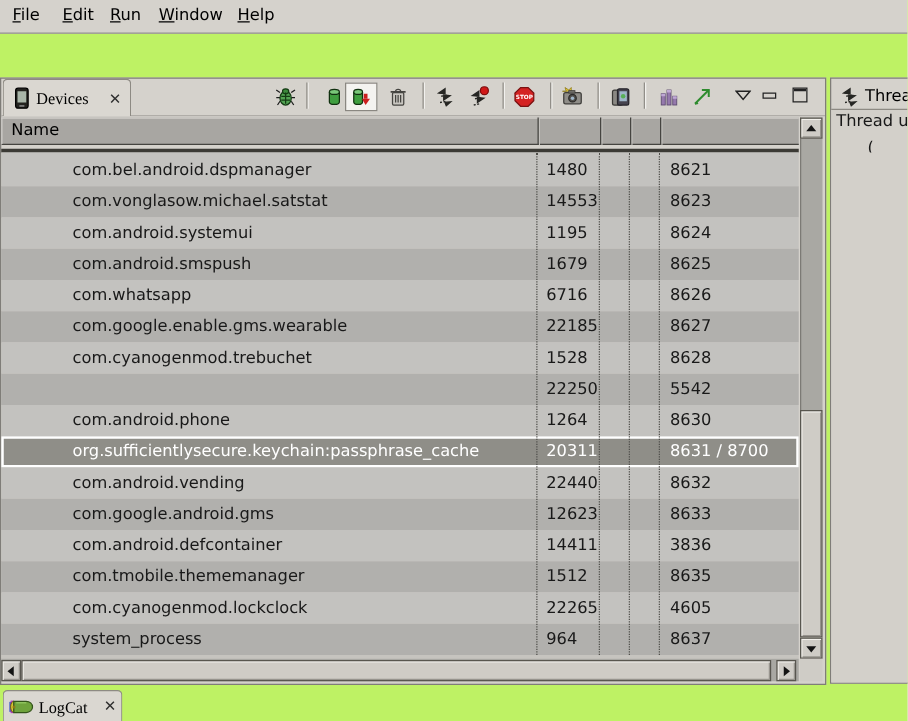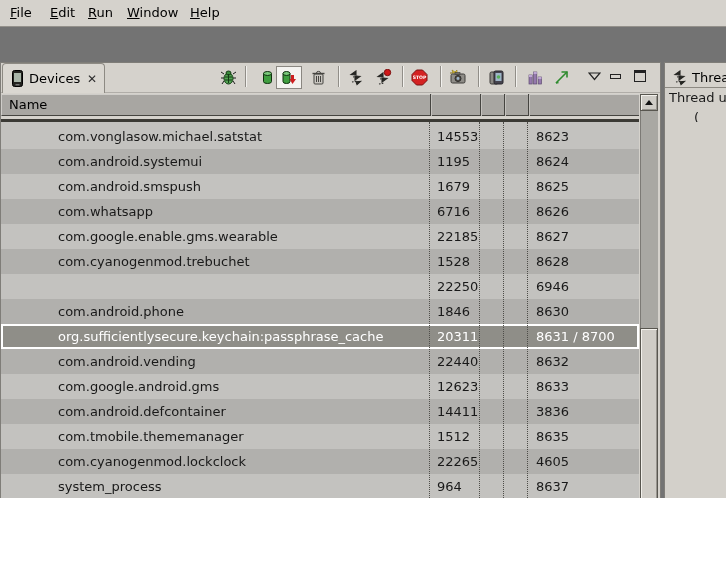--- a/index.html
+++ b/index.html
@@ -1,25 +1,25 @@
 <!DOCTYPE html>
 <html><head>
 <meta charset="utf-8">
 <style>
   html,body{margin:0;padding:0;}
-  #app{position:relative;width:726px;height:498px;background:#737373;font-family:"DejaVu Sans",sans-serif;overflow:hidden;color:#191919;}
+  #app{position:relative;width:726px;height:577px;background:#bef264;font-family:"DejaVu Sans",sans-serif;overflow:hidden;color:#191919;}
   .abs{position:absolute;}
   
   .menubar{position:absolute;left:0;top:0;width:726px;height:26px;background:#d5d2cc;border-bottom:1px solid #94918b;}
   .menu-item{position:absolute;top:0;height:26px;line-height:26px;font-size:13px;color:#000;display:inline-block;}
   .menu-item::first-letter{text-decoration:underline;}
   
   .panel{position:absolute;border:1px solid #7f7d78;background:#d5d2cc;box-sizing:border-box;}
   
-  .tab{position:absolute;background:#dad7d1;border:1px solid #8d8a83;border-bottom:none;border-radius:4px 4px 0 0;box-sizing:border-box;}
+  .tab{position:absolute;background:#dad7d1;border:1px solid #8d8a83;border-bottom:none;border-radius:4px 4px 0 0;box-sizing:border-box;font-family:Liberation Serif, serif;}
   .tab-label{position:absolute;font-size:13px;color:#000;white-space:nowrap;}
   .close-x{position:absolute;font-size:12px;color:#2e2e2e;line-height:12px;}
   
   .hdr{position:absolute;left:1px;top:94px;width:638px;height:22px;background:#a8a6a2;border-top:1px solid #cfcdc9;border-left:1px solid #cfcdc9;border-bottom:1px solid #454440;box-sizing:border-box;}
   .hdr-line{position:absolute;top:94px;height:22px;width:0;border-left:1px solid #454440;border-right:1px solid #c4c2be;}
   .rows{position:absolute;left:1px;top:124px;width:638px;}
   .trow{position:relative;height:25px;}
   .trow:nth-child(odd){background:#c3c2bf;}
   .trow:nth-child(even){background:#b1b0ad;}
   .trow.selected{background:#8f8e88;box-shadow:inset 0 0 0 2px #ffffff;}
@@ -190,20 +190,25 @@
   <div class="hdr-line" style="left:430px"></div>
   <div class="hdr-line" style="left:480px"></div>
   <div class="hdr-line" style="left:504px"></div>
   <div class="hdr-line" style="left:528px"></div>
 
   <div class="abs" style="left:1px;top:119px;width:638px;height:3px;background:#3b3a35;"></div>
   <div class="abs" style="left:1px;top:122px;width:638px;height:2px;background:#c3c2bf;"></div>
 
   <div class="rows">
       <div class="trow">
+    <span class="c-name">com.bel.android.dspmanager</span>
+    <span class="c-pid">1480</span>
+    <span class="c-port">8621</span>
+  </div>
+      <div class="trow">
     <span class="c-name">com.vonglasow.michael.satstat</span>
     <span class="c-pid">14553</span>
     <span class="c-port">8623</span>
   </div>
       <div class="trow">
     <span class="c-name">com.android.systemui</span>
     <span class="c-pid">1195</span>
     <span class="c-port">8624</span>
   </div>
       <div class="trow">
@@ -221,25 +226,25 @@
     <span class="c-pid">22185</span>
     <span class="c-port">8627</span>
   </div>
       <div class="trow">
     <span class="c-name">com.cyanogenmod.trebuchet</span>
     <span class="c-pid">1528</span>
     <span class="c-port">8628</span>
   </div>
       <div class="trow">
     <span class="c-pid">22250</span>
-    <span class="c-port">6946</span>
+    <span class="c-port">5542</span>
   </div>
       <div class="trow">
     <span class="c-name">com.android.phone</span>
-    <span class="c-pid">1846</span>
+    <span class="c-pid">1264</span>
     <span class="c-port">8630</span>
   </div>
       <div class="trow selected">
     <span class="c-name">org.sufficientlysecure.keychain:passphrase_cache</span>
     <span class="c-pid">20311</span>
     <span class="c-port">8631 / 8700</span>
   </div>
       <div class="trow">
     <span class="c-name">com.android.vending</span>
     <span class="c-pid">22440</span>

